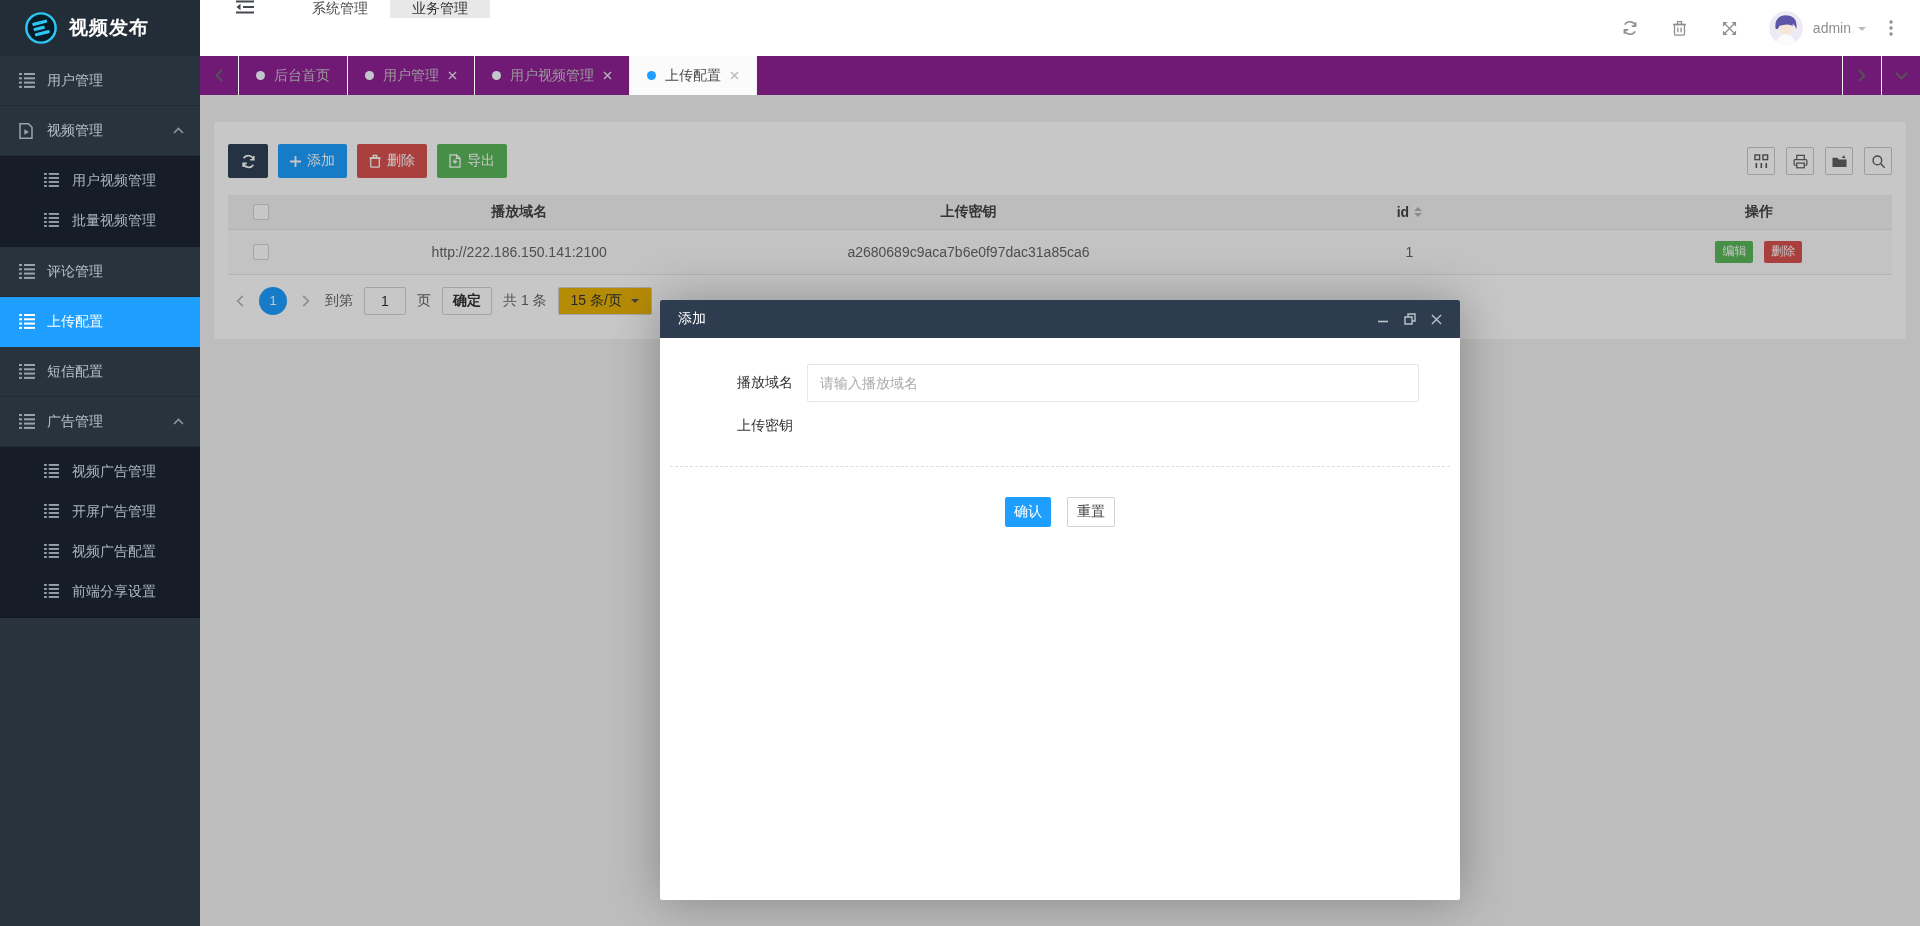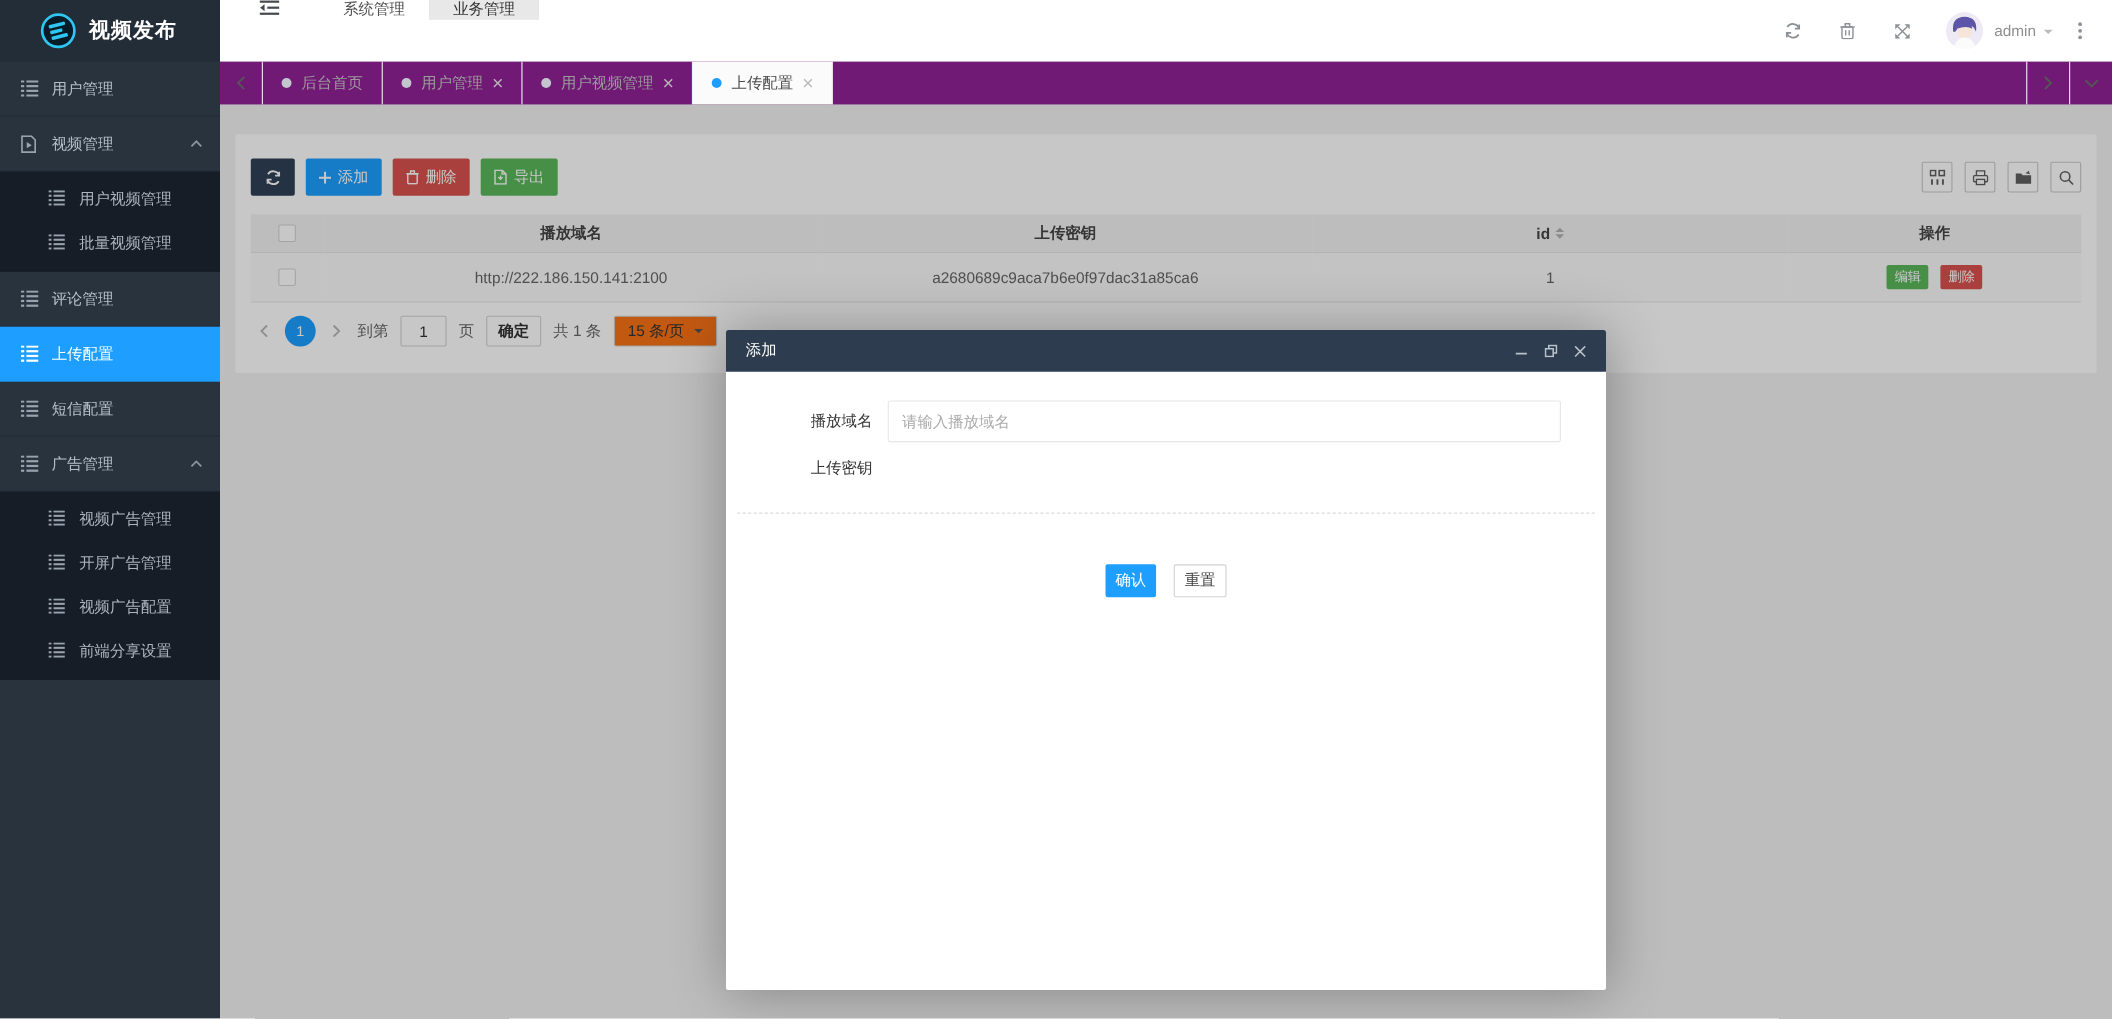--- a/index.html
+++ b/index.html
@@ -1,21 +1,21 @@
 <!DOCTYPE html>
 <html><head>
 <meta charset="utf-8">
 <style>
 *{margin:0;padding:0;box-sizing:border-box}
 html,body{width:1920px;height:926px;overflow:hidden;font-family:"Liberation Sans","DejaVu Sans",sans-serif;font-size:14px;background:#f2f2f2;position:relative;color:#333}
 svg{display:block}
 
 
 .sidebar{position:absolute;left:0;top:0;width:200px;height:926px;background:#28333e;z-index:3}
-.logo{height:56px;display:flex;align-items:center;gap:11px;padding-left:36px;background:#232d38}
+.logo{height:56px;display:flex;align-items:center;gap:11px;padding-left:24px;background:#232d38}
 .logo-icon{width:34px;height:34px;flex:none}
 .logo-title{color:#fff;font-size:19px;font-weight:700;letter-spacing:1px;white-space:nowrap}
 .menu-item{height:50px;display:flex;align-items:center;gap:12px;padding:0 16px 0 19px;color:#b7c0c9;cursor:pointer;border-bottom:1px solid rgba(0,0,0,.13)}
 .mi-icon{width:16px;height:16px;color:#99a3ad;flex:none}
 .menu-item.active{background:#1e9fff;color:#fff;border-bottom-color:transparent}
 .menu-item.active .mi-icon{color:#fff}
 .chev{margin-left:auto;color:#8b95a0}
 .submenu{background:#161d26;padding:5px 0;border-bottom:1px solid rgba(0,0,0,.13)}
 .submenu .menu-item{height:40px;padding-left:44px;border-bottom:none;background:transparent;color:#adb6bf}
 .menu-label{white-space:nowrap}
@@ -70,37 +70,37 @@
 .badge+.badge{margin-left:7px}
 .badge-green{background:#5cb85c}
 .badge-red{background:#d9534f}
 
 
 .pagination{display:flex;align-items:center;gap:11px;margin-top:12px;color:#666;padding-left:4px}
 .page-arrow{color:#b5b5b5;cursor:pointer;display:flex;padding:0 4px}
 .page-current{width:28px;height:28px;border-radius:50%;background:#1e9fff;color:#fff;display:flex;align-items:center;justify-content:center;font-size:13px;cursor:pointer}
 .page-input{width:42px;height:28px;border:1px solid #d2d2d2;border-radius:2px;text-align:center;color:#333;font-size:14px;font-family:inherit}
 .btn-page-confirm{height:28px;padding:0 10px;border:1px solid #d2d2d2;background:#fff;border-radius:2px;font-weight:700;color:#333;cursor:pointer;font-size:14px;font-family:inherit}
-.page-size{height:28px;border:1px solid #d2d2d2;border-radius:2px;display:inline-flex;align-items:center;gap:9px;padding:0 12px;background:#f97316;color:#333;cursor:pointer}
+.page-size{height:28px;border:1px solid #d2d2d2;border-radius:2px;display:inline-flex;align-items:center;gap:9px;padding:0 12px;background:#eab308;color:#333;cursor:pointer}
 .page-size .caret-down{margin-top:4px;border-top-color:#555}
 
 
 .shade{position:absolute;left:200px;top:95px;right:0;bottom:0;background:rgba(0,0,0,.22);z-index:4}
 .modal{position:absolute;left:660px;top:300px;width:800px;height:600px;background:#fff;z-index:5;box-shadow:1px 1px 50px rgba(0,0,0,.3);border-radius:2px}
 .modal-header{height:38px;background:#2d3c4e;display:flex;align-items:center;padding:0 18px;border-radius:2px 2px 0 0}
 .modal-title{color:#fff;font-size:14px}
 .modal-controls{margin-left:auto;display:flex;gap:15px;align-items:center;color:#b8c3cc}
 .mc{cursor:pointer;display:flex}
 .modal-body{padding-top:26px}
 .form-row{display:flex;align-items:center;margin:0 0 15px 73px}
 .form-label{width:60px;text-align:right;color:#333;margin-right:14px;flex:none}
 .form-input{width:612px;height:38px;border:1px solid #e6e6e6;border-radius:2px;padding:11px 12px;font-size:14px;color:#333;font-family:inherit;outline:none}
 .form-input::placeholder{color:#aaa}
 .dashed{border:none;border-top:1px dashed #ddd;margin:31px 10px 0}
-.modal-actions{display:flex;justify-content:center;gap:16px;margin-top:46px}
+.modal-actions{display:flex;justify-content:center;gap:16px;margin-top:30px}
 .btn-confirm{background:#1e9fff;color:#fff;border:none;height:30px;padding:0 9px;border-radius:2px;font-size:14px;cursor:pointer;font-family:inherit}
 .btn-reset{background:#fff;color:#444;border:1px solid #d2d2d2;height:30px;padding:0 9px;border-radius:2px;font-size:14px;cursor:pointer;font-family:inherit}
 </style>
 </head>
 <body>
 
 <aside class="sidebar">
   <div class="logo">
     <span class="logo-icon">
       <svg width="34" height="34" viewBox="0 0 36 36">

